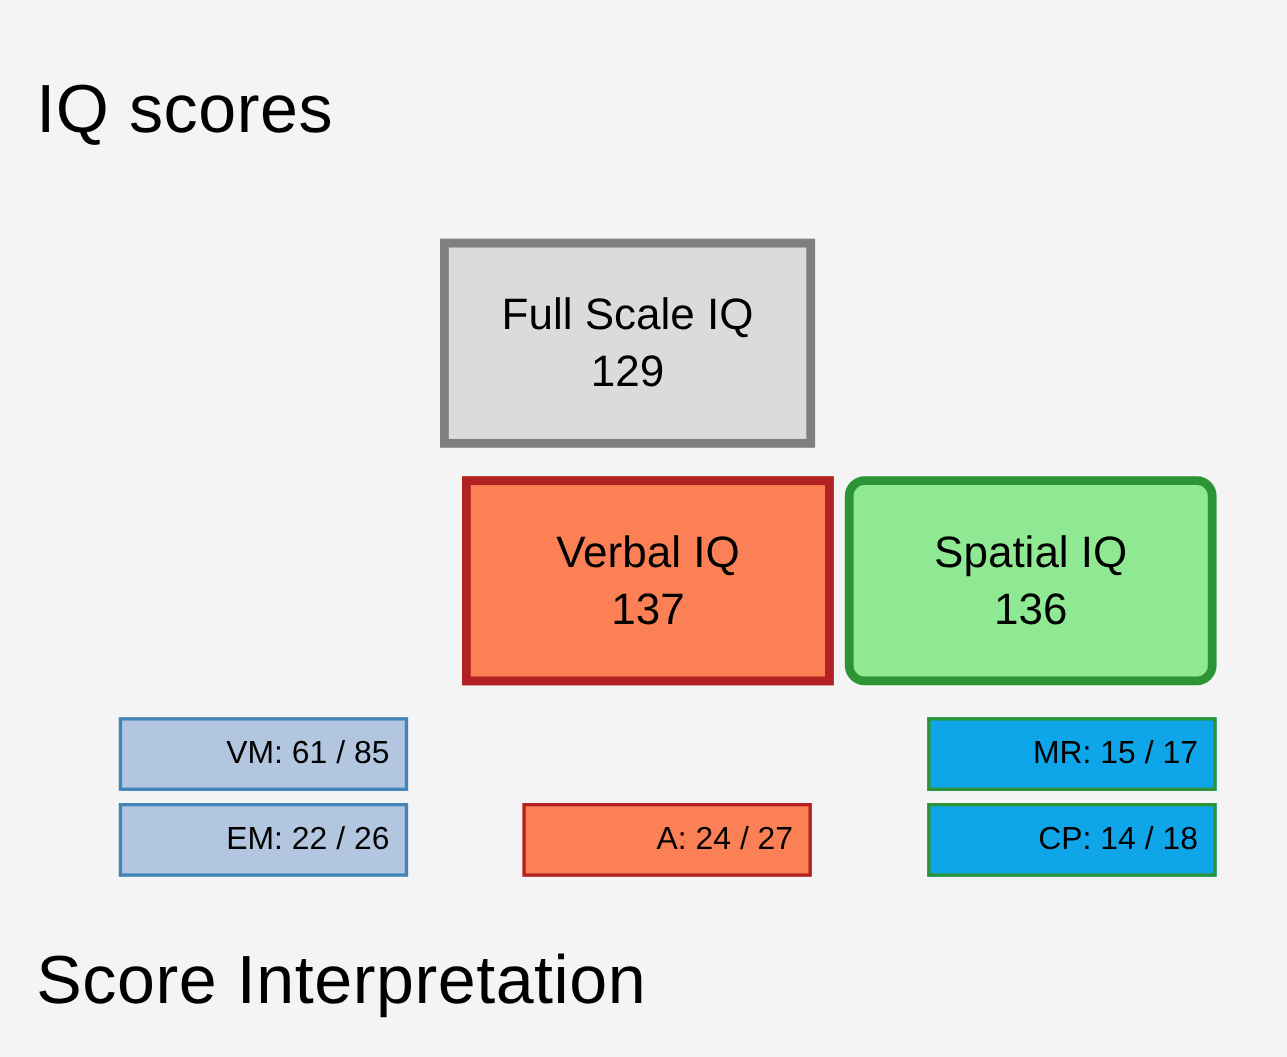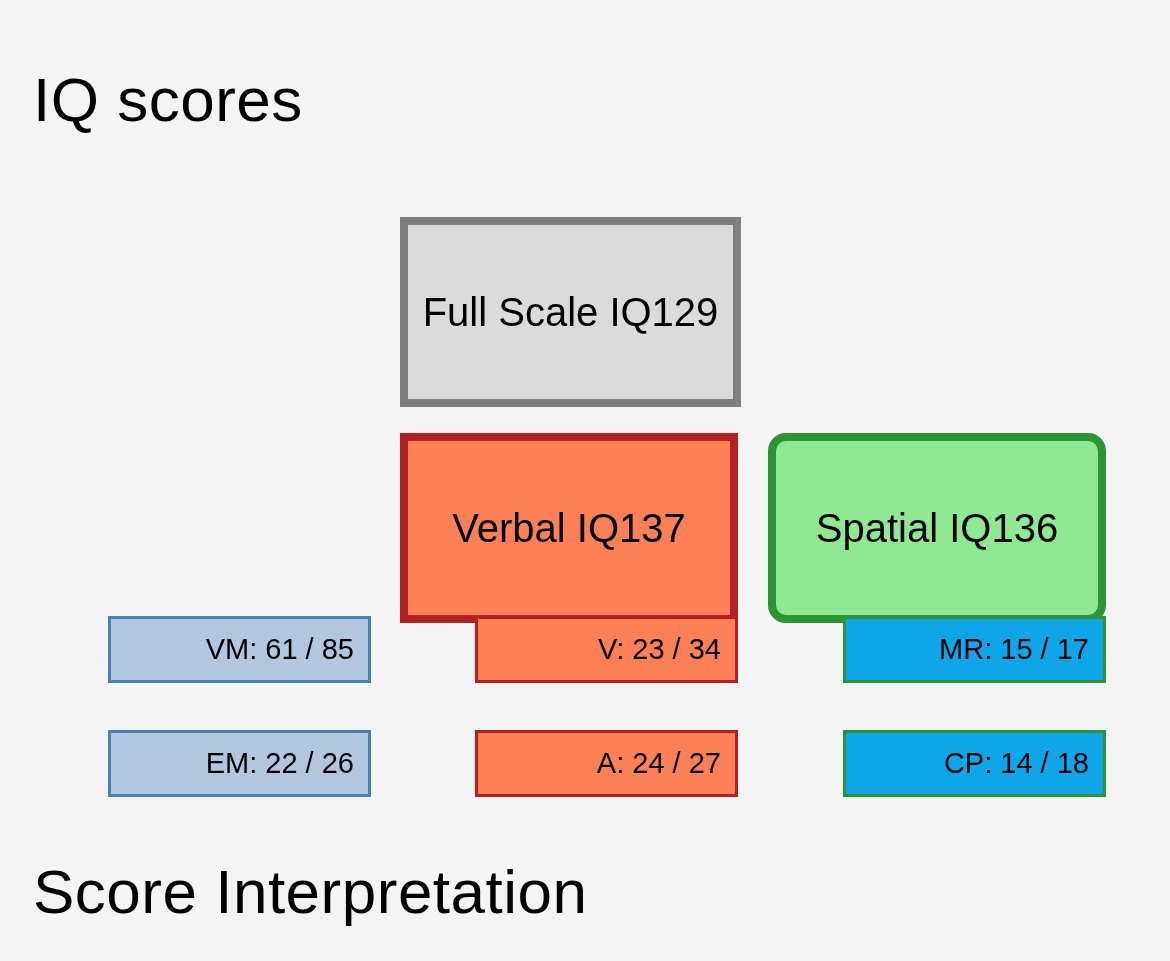--- a/index.html
+++ b/index.html
@@ -25,21 +25,21 @@
     color: #000;
     white-space: nowrap;
   }
   .title.main-title { left: 33px; top: 64px; }
   .title.section-title { left: 33px; top: 856px; }
 
   .box {
     position: absolute;
     box-sizing: border-box;
     display: flex;
-    flex-direction: row;
+    flex-direction: column;
     align-items: center;
     justify-content: center;
     text-align: center;
   }
   .big-box {
     height: 190px;
     border: 8px solid;
   }
   .big-box .box-label,
   .big-box .box-score {
@@ -52,21 +52,21 @@
     left: 400px; top: 217px; width: 341px;
     background: #dbdbdb;
     border-color: #7f7f7f;
   }
   .memory {
     left: 32px; top: 433px; width: 339px;
     background: #b2c6df;
     border-color: #4384b8;
   }
   .verbal {
-    left: 400px; top: 433px; width: 338px;
+    left: 420px; top: 433px; width: 338px;
     background: #fb8055;
     border-color: #b22222;
   }
   .spatial {
     left: 768px; top: 433px; width: 338px;
     background: #8fe992;
     border-color: #2c9434;
     border-radius: 18px;
   }
 
@@ -77,21 +77,21 @@
     height: 67px;
     border: 3px solid;
     display: flex;
     align-items: center;
     justify-content: flex-end;
     padding-right: 14px;
     font-size: 29px;
     font-weight: 400;
     white-space: nowrap;
   }
-  .sub-box.row-1 { top: 616px; text-align: center; }
+  .sub-box.row-1 { top: 652px; text-align: center; }
   .sub-box.row-2 { top: 730px; padding-left: 40px; }
   .sub-box.col-memory  { left: 108px; background: #b2c6df; border-color: #4384b8; }
   .sub-box.col-verbal  { left: 475px; background: #fb8055; border-color: #b22222; }
   .sub-box.col-spatial { left: 843px; background: #0ea5e9; border-color: #2c9434; }
 </style>
 </head>
 <body>
 
 <div class="canvas">
 
@@ -109,21 +109,20 @@
   </div>
 
   <div class="box big-box spatial">
     <div class="box-label">Spatial IQ</div>
     <div class="box-score">136</div>
   </div>
 
   <div class="sub-box col-memory row-1">VM: 61 / 85</div>
   <div class="sub-box col-memory row-2">EM: 22 / 26</div>
 
-  <div class="sub-box col-verbal row-1">V: 23 / 34</div>
   <div class="sub-box col-verbal row-2">A: 24 / 27</div>
 
   <div class="sub-box col-spatial row-1">MR: 15 / 17</div>
   <div class="sub-box col-spatial row-2">CP: 14 / 18</div>
 
   <h1 class="title section-title">Score Interpretation</h1>
 
 </div>
 
 </body></html>

